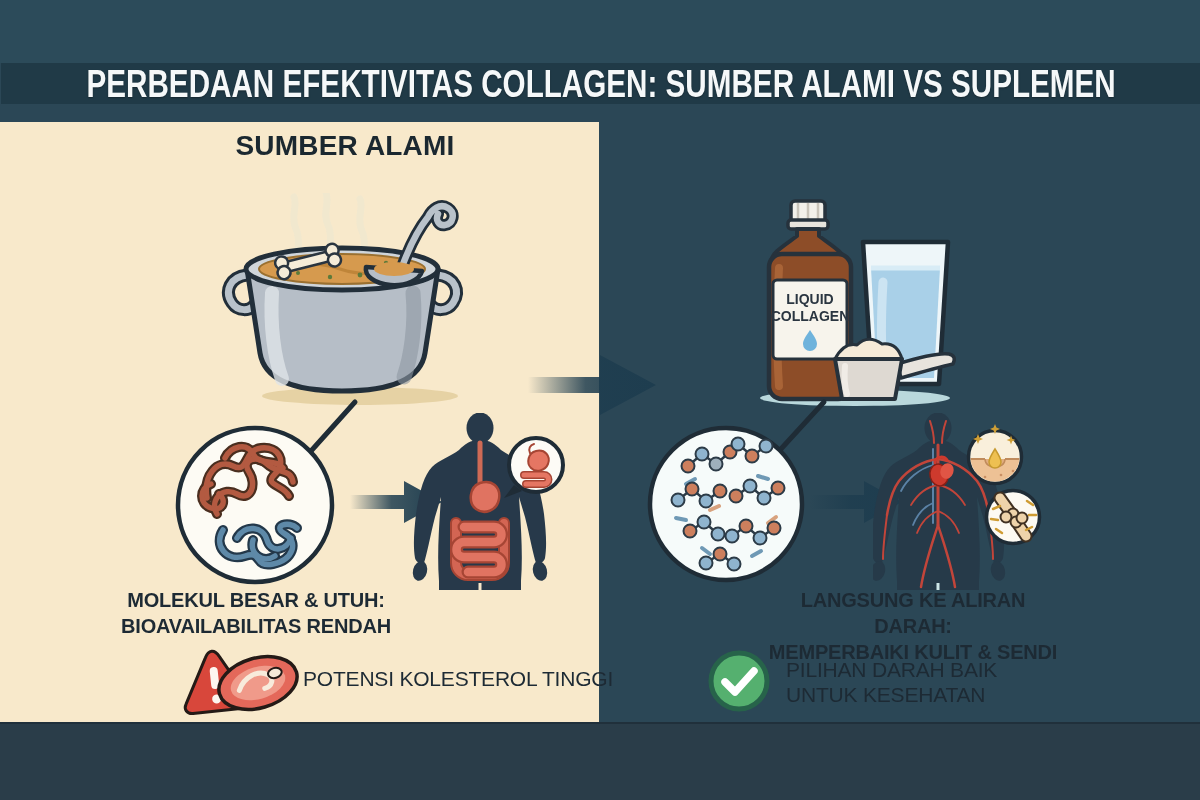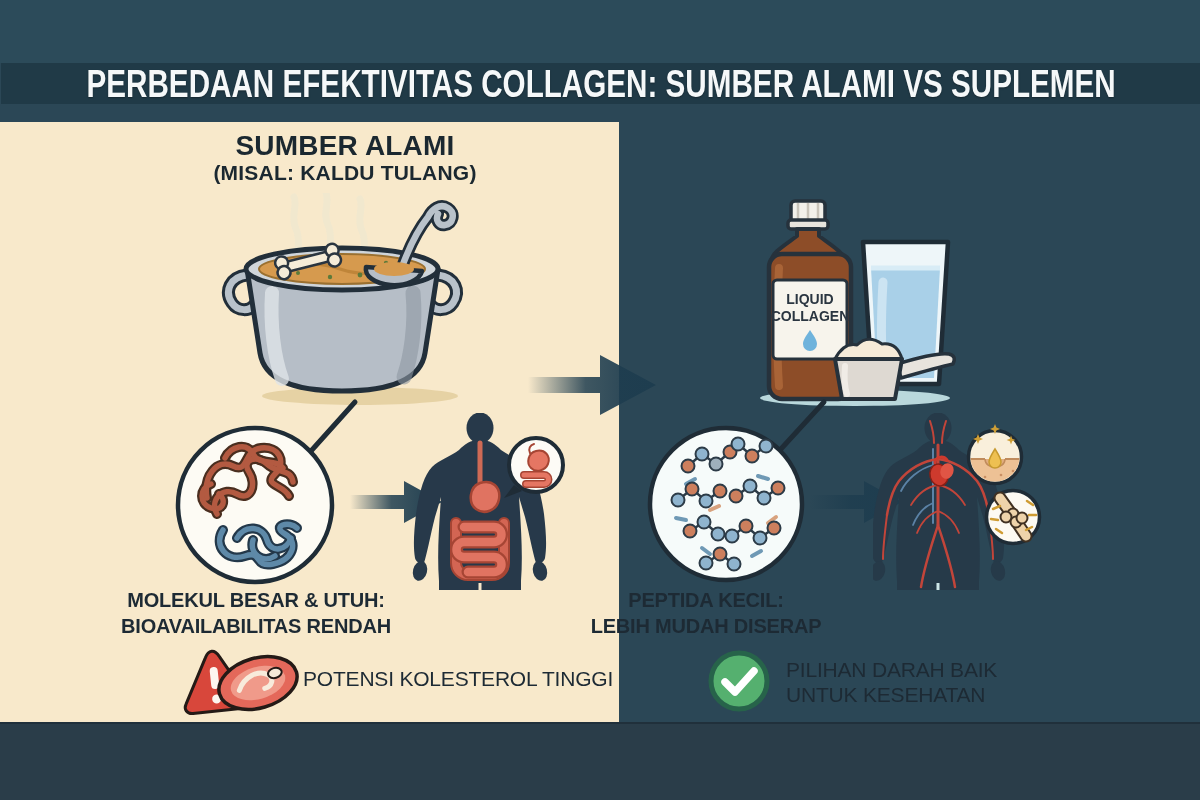--- a/index.html
+++ b/index.html
@@ -12,21 +12,21 @@
   .title-band{
     position:absolute;left:1px;top:63px;width:1200px;height:41px;background:#203a47;
     display:flex;align-items:center;justify-content:center;
   }
   .title-band h1{
     margin:0;color:#f5f8f9;font-size:39px;font-weight:700;white-space:nowrap;
     letter-spacing:0px;transform:scaleX(.76);transform-origin:center;
     text-shadow:0 1px 2px rgba(0,0,0,.35);
   }
   .panel{position:absolute;top:122px;height:600px;}
-  .panel-left{left:0;width:599px;background:#f8e9cb;padding-left:20px;}
+  .panel-left{left:0;width:599px;background:#f8e9cb;}
   .bottom-bar{position:absolute;left:0;top:722px;width:1200px;height:78px;background:#2a3d49;border-top:2px solid #20303b;box-sizing:border-box;}
   .abs{position:absolute;}
   .heading{
     position:absolute;text-align:center;color:#1b2830;font-weight:700;
     font-size:28px;letter-spacing:.2px;
   }
   .subheading{
     position:absolute;text-align:center;color:#1b2830;font-weight:700;
     font-size:21px;letter-spacing:.2px;
   }
@@ -56,21 +56,20 @@
   </svg>
 
   <div class="top-bar"></div>
 
   <div class="title-band">
     <h1>PERBEDAAN EFEKTIVITAS COLLAGEN: SUMBER ALAMI VS SUPLEMEN</h1>
   </div>
 
   <section class="panel panel-left">
     <div class="heading" style="left:95px;top:8px;width:500px">SUMBER ALAMI</div>
-    <div class="subheading" style="left:95px;top:39px;width:500px">(MISAL: KALDU TULANG)</div>
   </section>
 
   <svg class="abs" style="left:210px;top:193px" width="310" height="215" viewBox="0 0 310 215">
     <ellipse cx="150" cy="203" rx="98" ry="9" fill="#e6d2a4"></ellipse>
 
     <g stroke="#f1e8cf" stroke-width="7" stroke-linecap="round" fill="none" opacity="0.95">
       <path d="M92,72 C84,60 92,48 86,36 C80,24 88,12 84,4"></path>
       <path d="M124,68 C116,56 124,44 118,32 C112,20 120,10 116,0"></path>
       <path d="M158,74 C150,62 158,50 152,38 C146,26 154,14 150,6"></path>
     </g>
@@ -340,22 +339,22 @@
           <path d="M123,116 l6,4"></path>
         <path d="M160,92 l-6,-4"></path>
           <path d="M163,102 l-7,0"></path>
           <path d="M159,114 l-6,3"></path>
       </g>
     </g>
   </svg>
 
   <div class="caption" style="left:103px;top:587px;width:306px">MOLEKUL BESAR &amp; UTUH:
 BIOAVAILABILITAS RENDAH</div>
-  <div class="caption" style="left:553px;top:587px;width:306px">PEPTIDA KECIL:
-LEBIH MUDAH DISERAP</div>
+  <div class="caption" style="left:760px;top:587px;width:306px">LANGSUNG KE ALIRAN DARAH:
+MEMPERBAIKI KULIT &amp; SENDI</div>
 
   <svg class="abs" style="left:170px;top:643px" width="132" height="76" viewBox="0 0 132 76">
     <g transform="rotate(-6 45 40)">
       <path d="M45,8 C48,8 50,10 52,14 L76,58 C79,63 76,68 70,68 L20,68 C14,68 11,63 14,58 L38,14 C40,10 42,8 45,8 Z" fill="#d8473b" stroke="#241a16" stroke-width="3" stroke-linejoin="round"></path>
       <rect x="41" y="24" width="8" height="22" rx="4" fill="#fdf6ef"></rect>
       <circle cx="45" cy="56" r="4.5" fill="#fdf6ef"></circle>
     </g>
     <g transform="translate(88,40) rotate(-16)">
       <ellipse rx="40" ry="25" fill="#e4685a" stroke="#241a16" stroke-width="3.5"></ellipse>
       <ellipse rx="28" ry="16" fill="#f09a8a"></ellipse>

